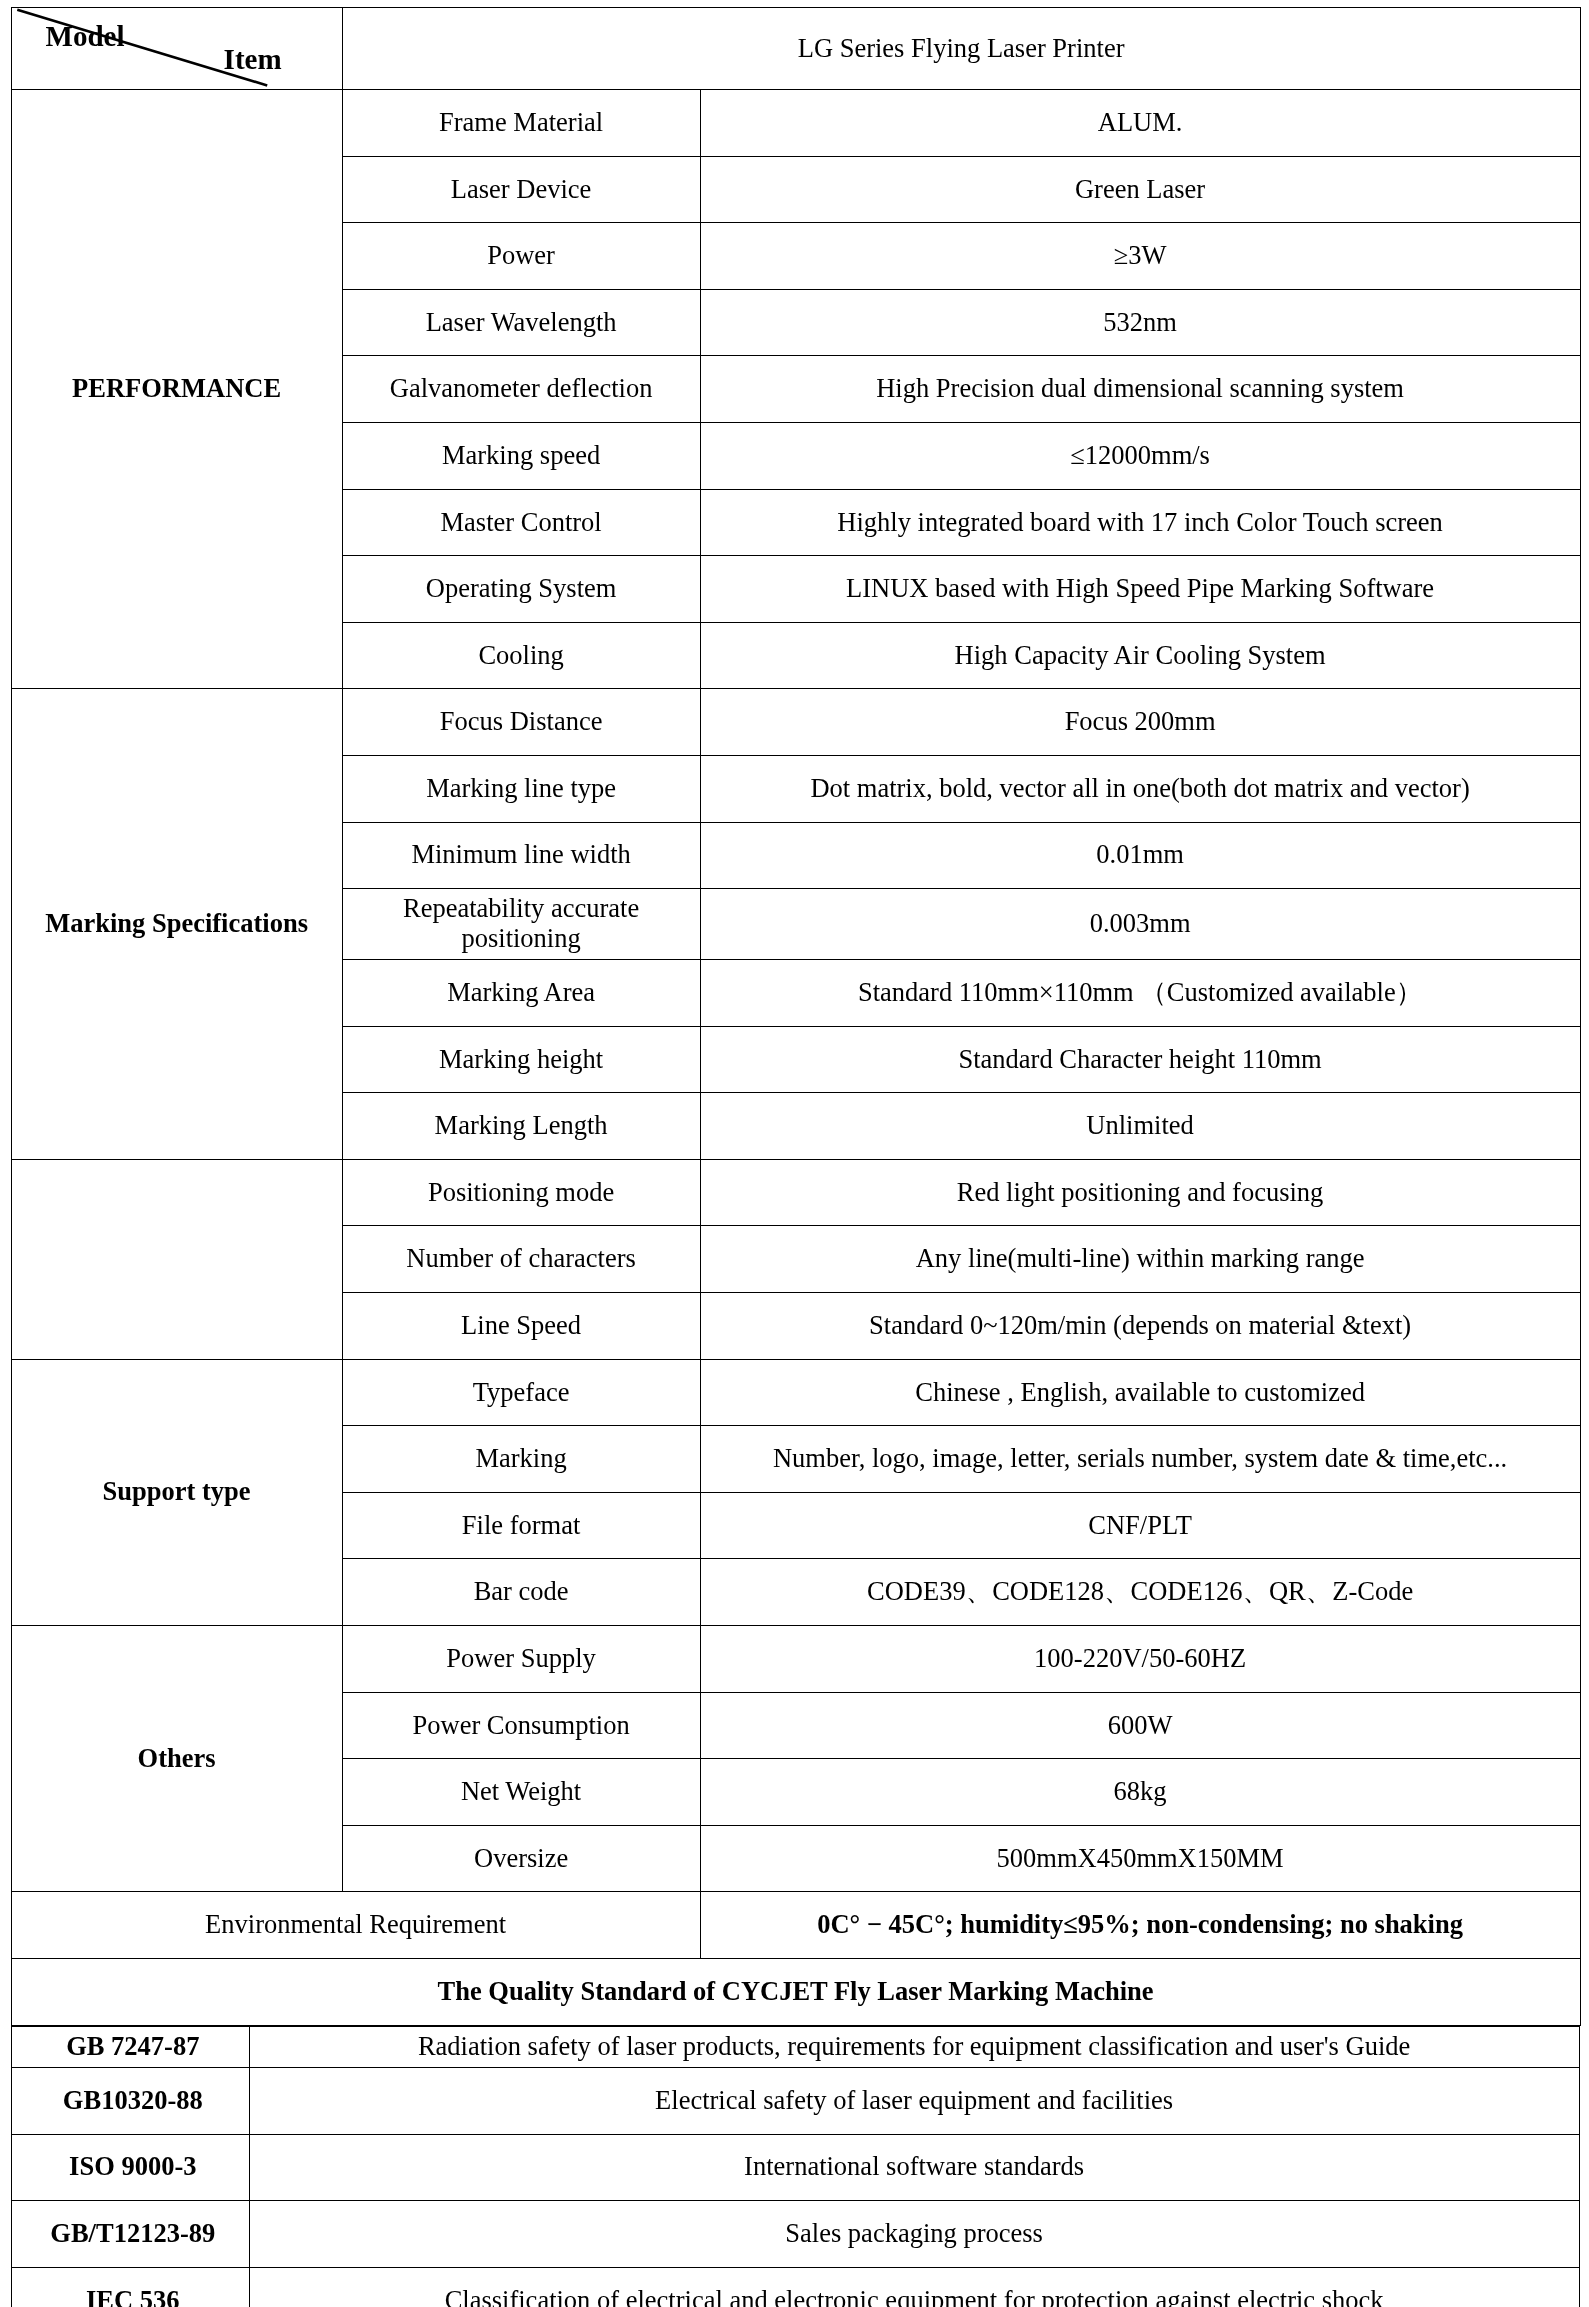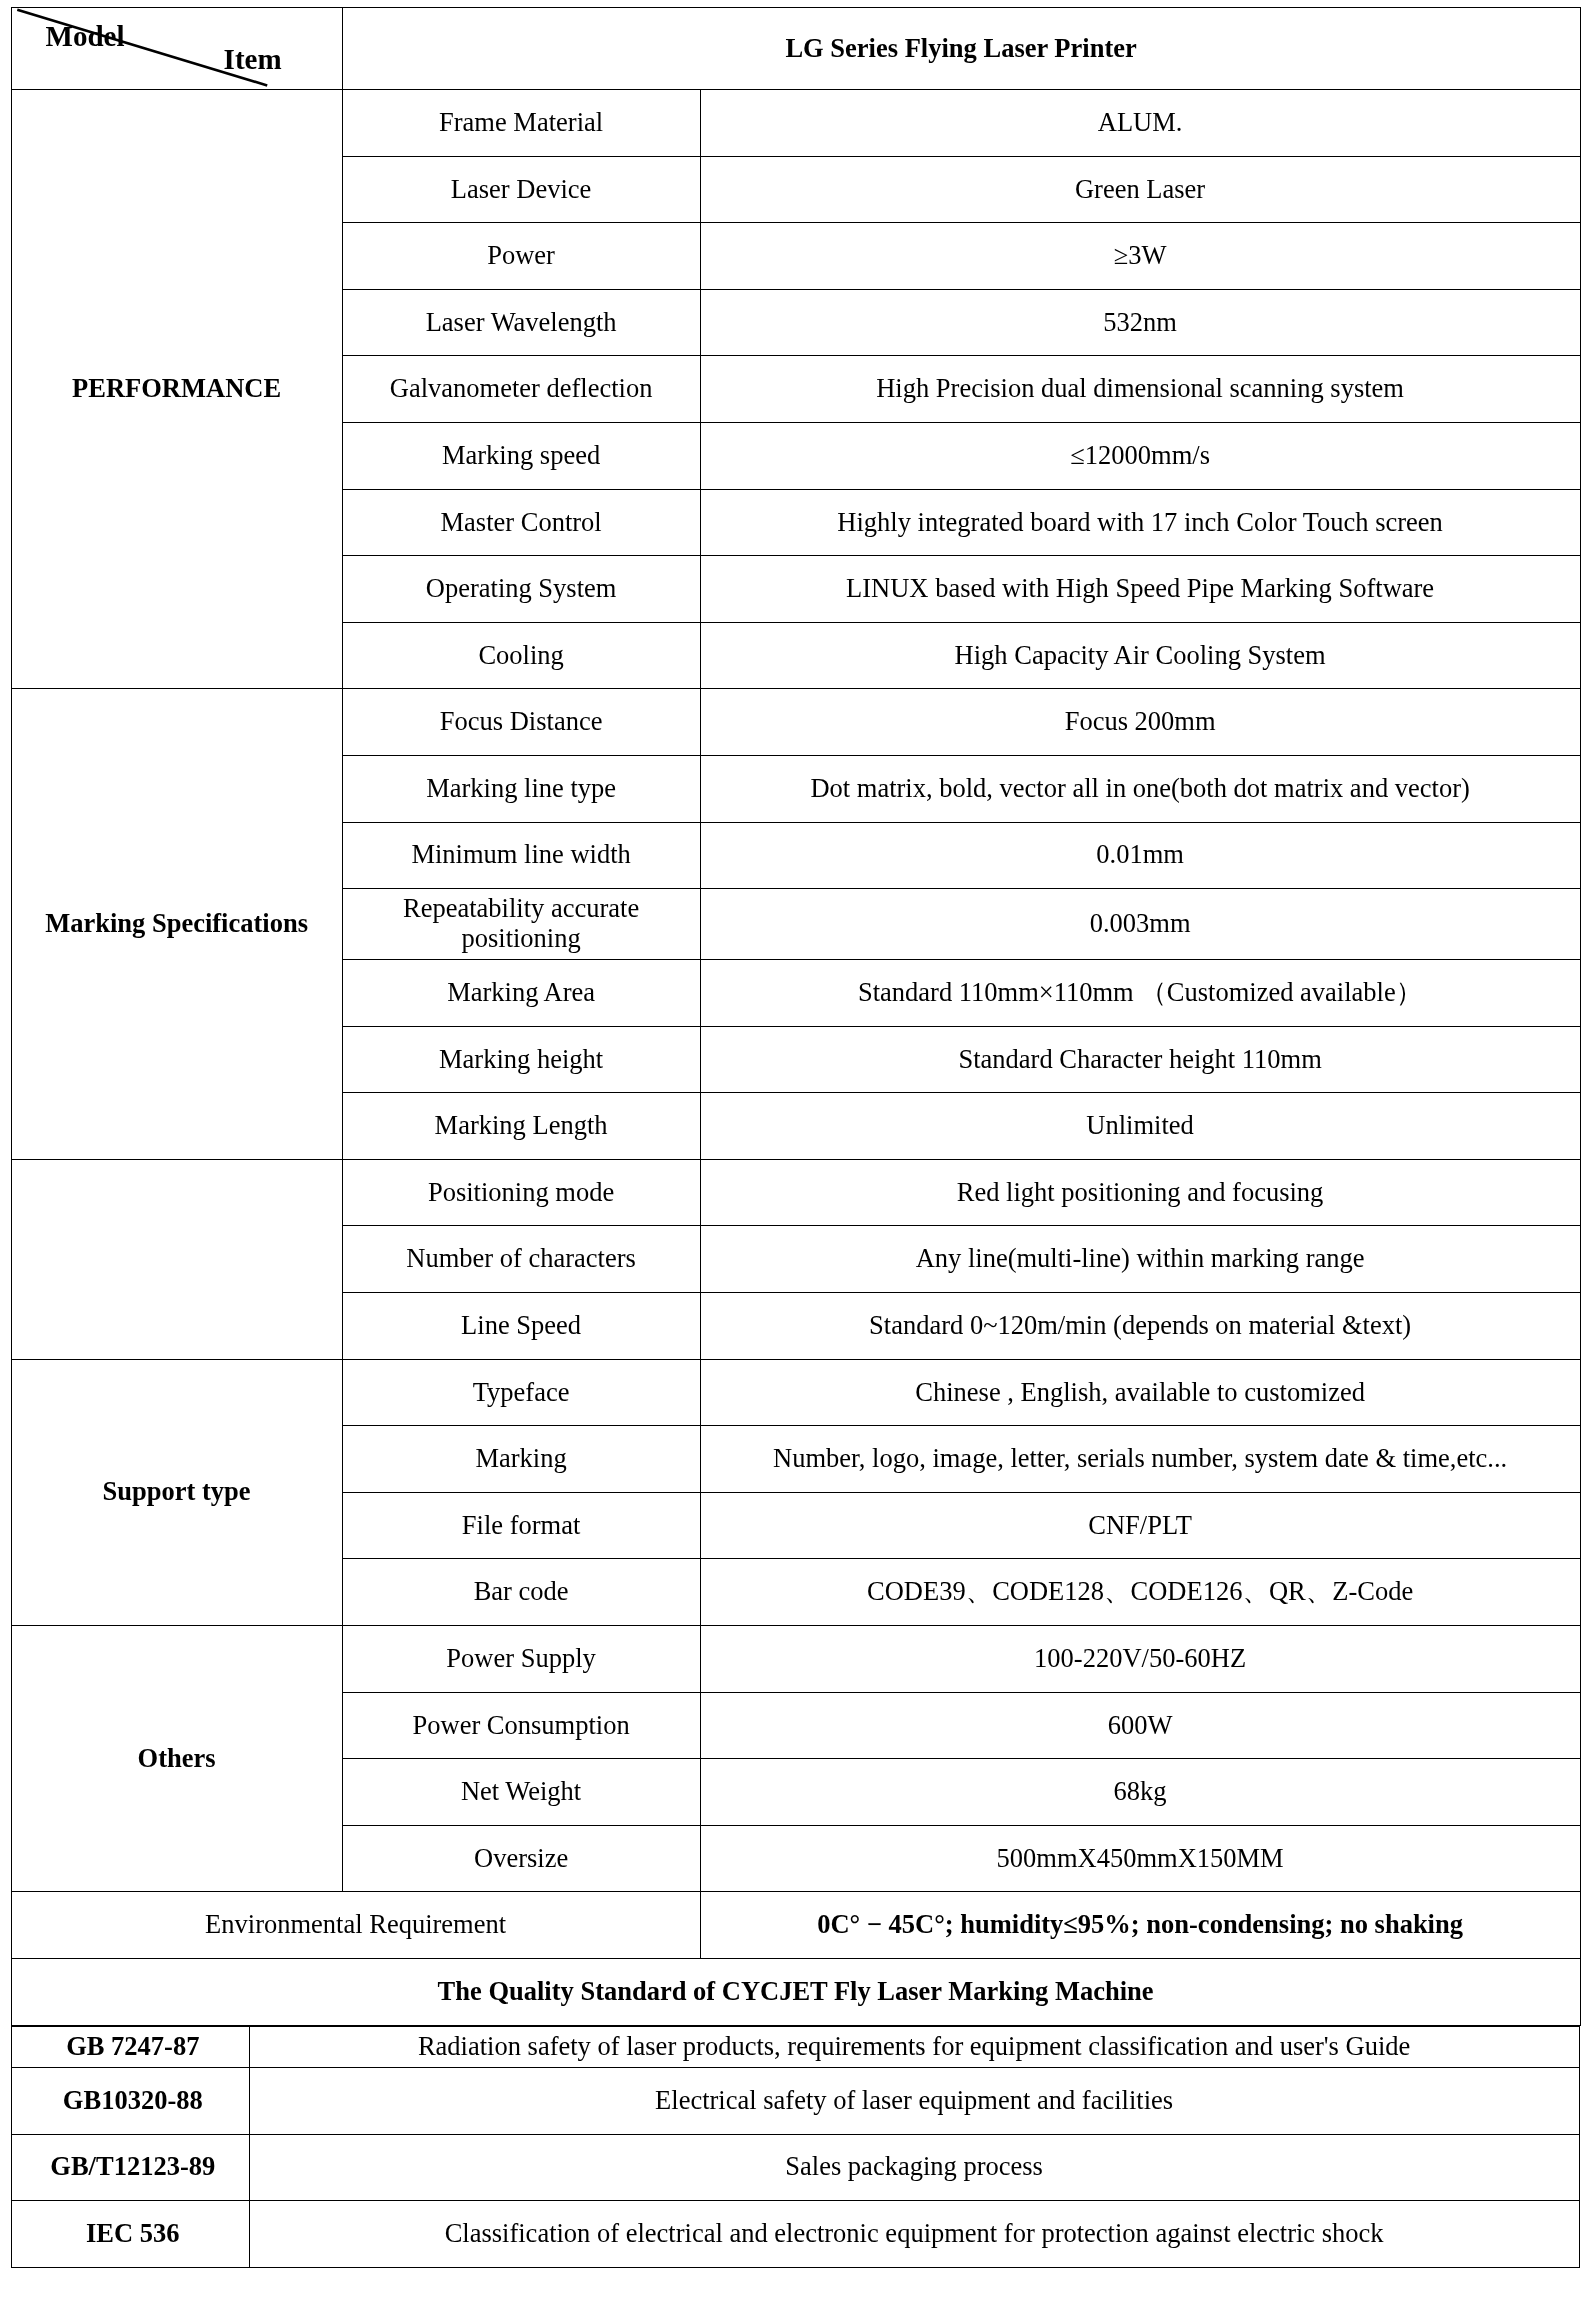--- a/index.html
+++ b/index.html
@@ -55,21 +55,21 @@
     font-size: 29px;
   }
   .hdr-left .word-item {
     position: absolute;
     left: 212px;
     top: 35px;
     font-weight: bold;
     font-size: 29px;
   }
   .hdr-title {
-    font-weight: bold;
+    font-weight: normal;
     font-size: 30px;
     margin-left: 32px;
   }
   .group-label {
     font-weight: bold;
     font-size: 28px;
   }
   .row-h {
     height: 55px;
   }
@@ -271,20 +271,24 @@
         <td class="std-code">GB 7247-87</td>
         <td class="std-desc">
           <span class="clip2">Radiation safety of laser products, requirements for equipment classification and user's Guide</span>
         </td>
       </tr>
       <tr>
         <td class="std-code row-h">GB10320-88</td>
         <td class="std-desc row-h">Electrical safety of laser equipment and facilities</td>
       </tr>
       <tr>
+        <td class="std-code row-h">ISO 9000-3</td>
+        <td class="std-desc row-h">International software standards</td>
+      </tr>
+      <tr>
         <td class="std-code row-h">GB/T12123-89</td>
         <td class="std-desc row-h">Sales packaging process</td>
       </tr>
       <tr>
         <td class="std-code row-h">IEC 536</td>
         <td class="std-desc row-h">Classification of electrical and electronic equipment for protection against electric shock</td>
       </tr>
     </tbody>
   </table>
 

